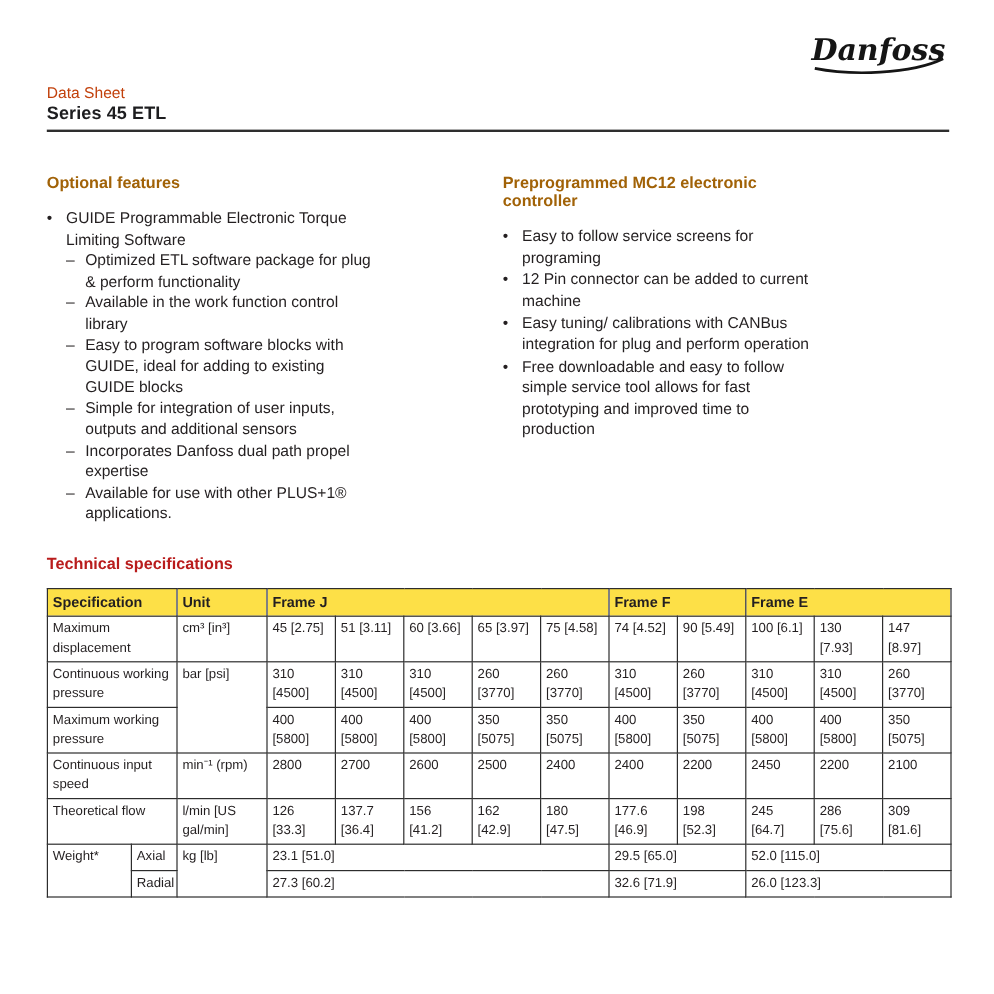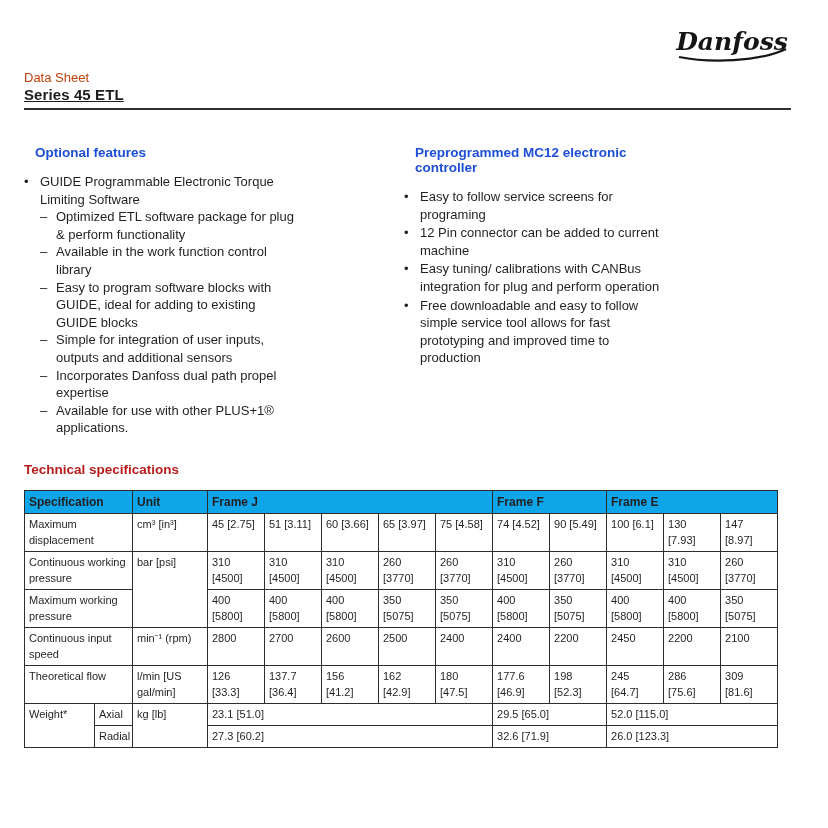--- a/index.html
+++ b/index.html
@@ -1,33 +1,33 @@
 <!DOCTYPE html>
 <html><head>
 <meta charset="utf-8">
 <style>
   html,body { margin:0; padding:0; background:#fff; }
   .page {
     width:828px; height:828px; box-sizing:border-box;
-    padding:24px 37px 0 24px;
+    padding:24px 37px 0 39px;
     background:#ffffff;
     font-family:"Liberation Sans", sans-serif;
     color:#231f20;
     position:relative; overflow:hidden;
   }
   .logo-row { display:flex; justify-content:flex-end; height:46px; }
   .doc-type { font-size:13px; color:#c2410c; margin-top:0; }
-  .doc-title { font-size:15px; font-weight:bold; color:#1d1d1f; margin-top:1px; letter-spacing:0.1px;text-decoration:underline; }
+  .doc-title { font-size:15px; font-weight:bold; color:#1d1d1f; margin-top:1px; letter-spacing:0.1px; }
   .rule { border-top:2px solid #2e2e2e; margin-top:5px; }
 
   .columns { display:flex; margin-top:35px; }
   .col-left { width:380px; flex:none; }
   .col-right { width:310px; flex:none; }
 
-  .sec-heading { font-size:13.5px; font-weight:bold; margin:0 0 13px 11px; color:#1d4ed8; }
+  .sec-heading { font-size:13.5px; font-weight:bold; margin:0 0 13px 0; color:#a16207; }
   .col-right .sec-heading { width:250px; }
 
   .bullet-item, .dash-item { display:flex; font-size:13px; line-height:17.6px; color:#231f20; }
   .bullet-item { width:268px; }
   .dash-item { width:254px; margin-left:16px; }
   .glyph { width:16px; flex:none; }
   .col-right .bullet-item { width:262px; margin-bottom:1px; }
 
   .tech-heading { font-size:13.5px; font-weight:bold; margin:25px 0 0 0; color:#b91c1c; }
 
@@ -35,21 +35,21 @@
   table.spec th, table.spec td {
     border:1px solid #2d2d2d;
     padding:2px 4px 3px 4px;
     vertical-align:top; text-align:left;
     font-size:11px; line-height:16px;
     white-space:pre-line;
     overflow:hidden;
     color:#231f20;
   }
   table.spec th {
-    background:#0ea5e9;
+    background:#fde047;
     font-weight:bold; font-size:12px;
     padding:3px 4px 3px 4px;
     line-height:16px;
   }
   .footnote { font-size:11.5px; margin-top:5px; color:#231f20; }
   .footnote sup { font-size:8px; }
 
   .logo svg { display:block; }
 </style>
 </head>

